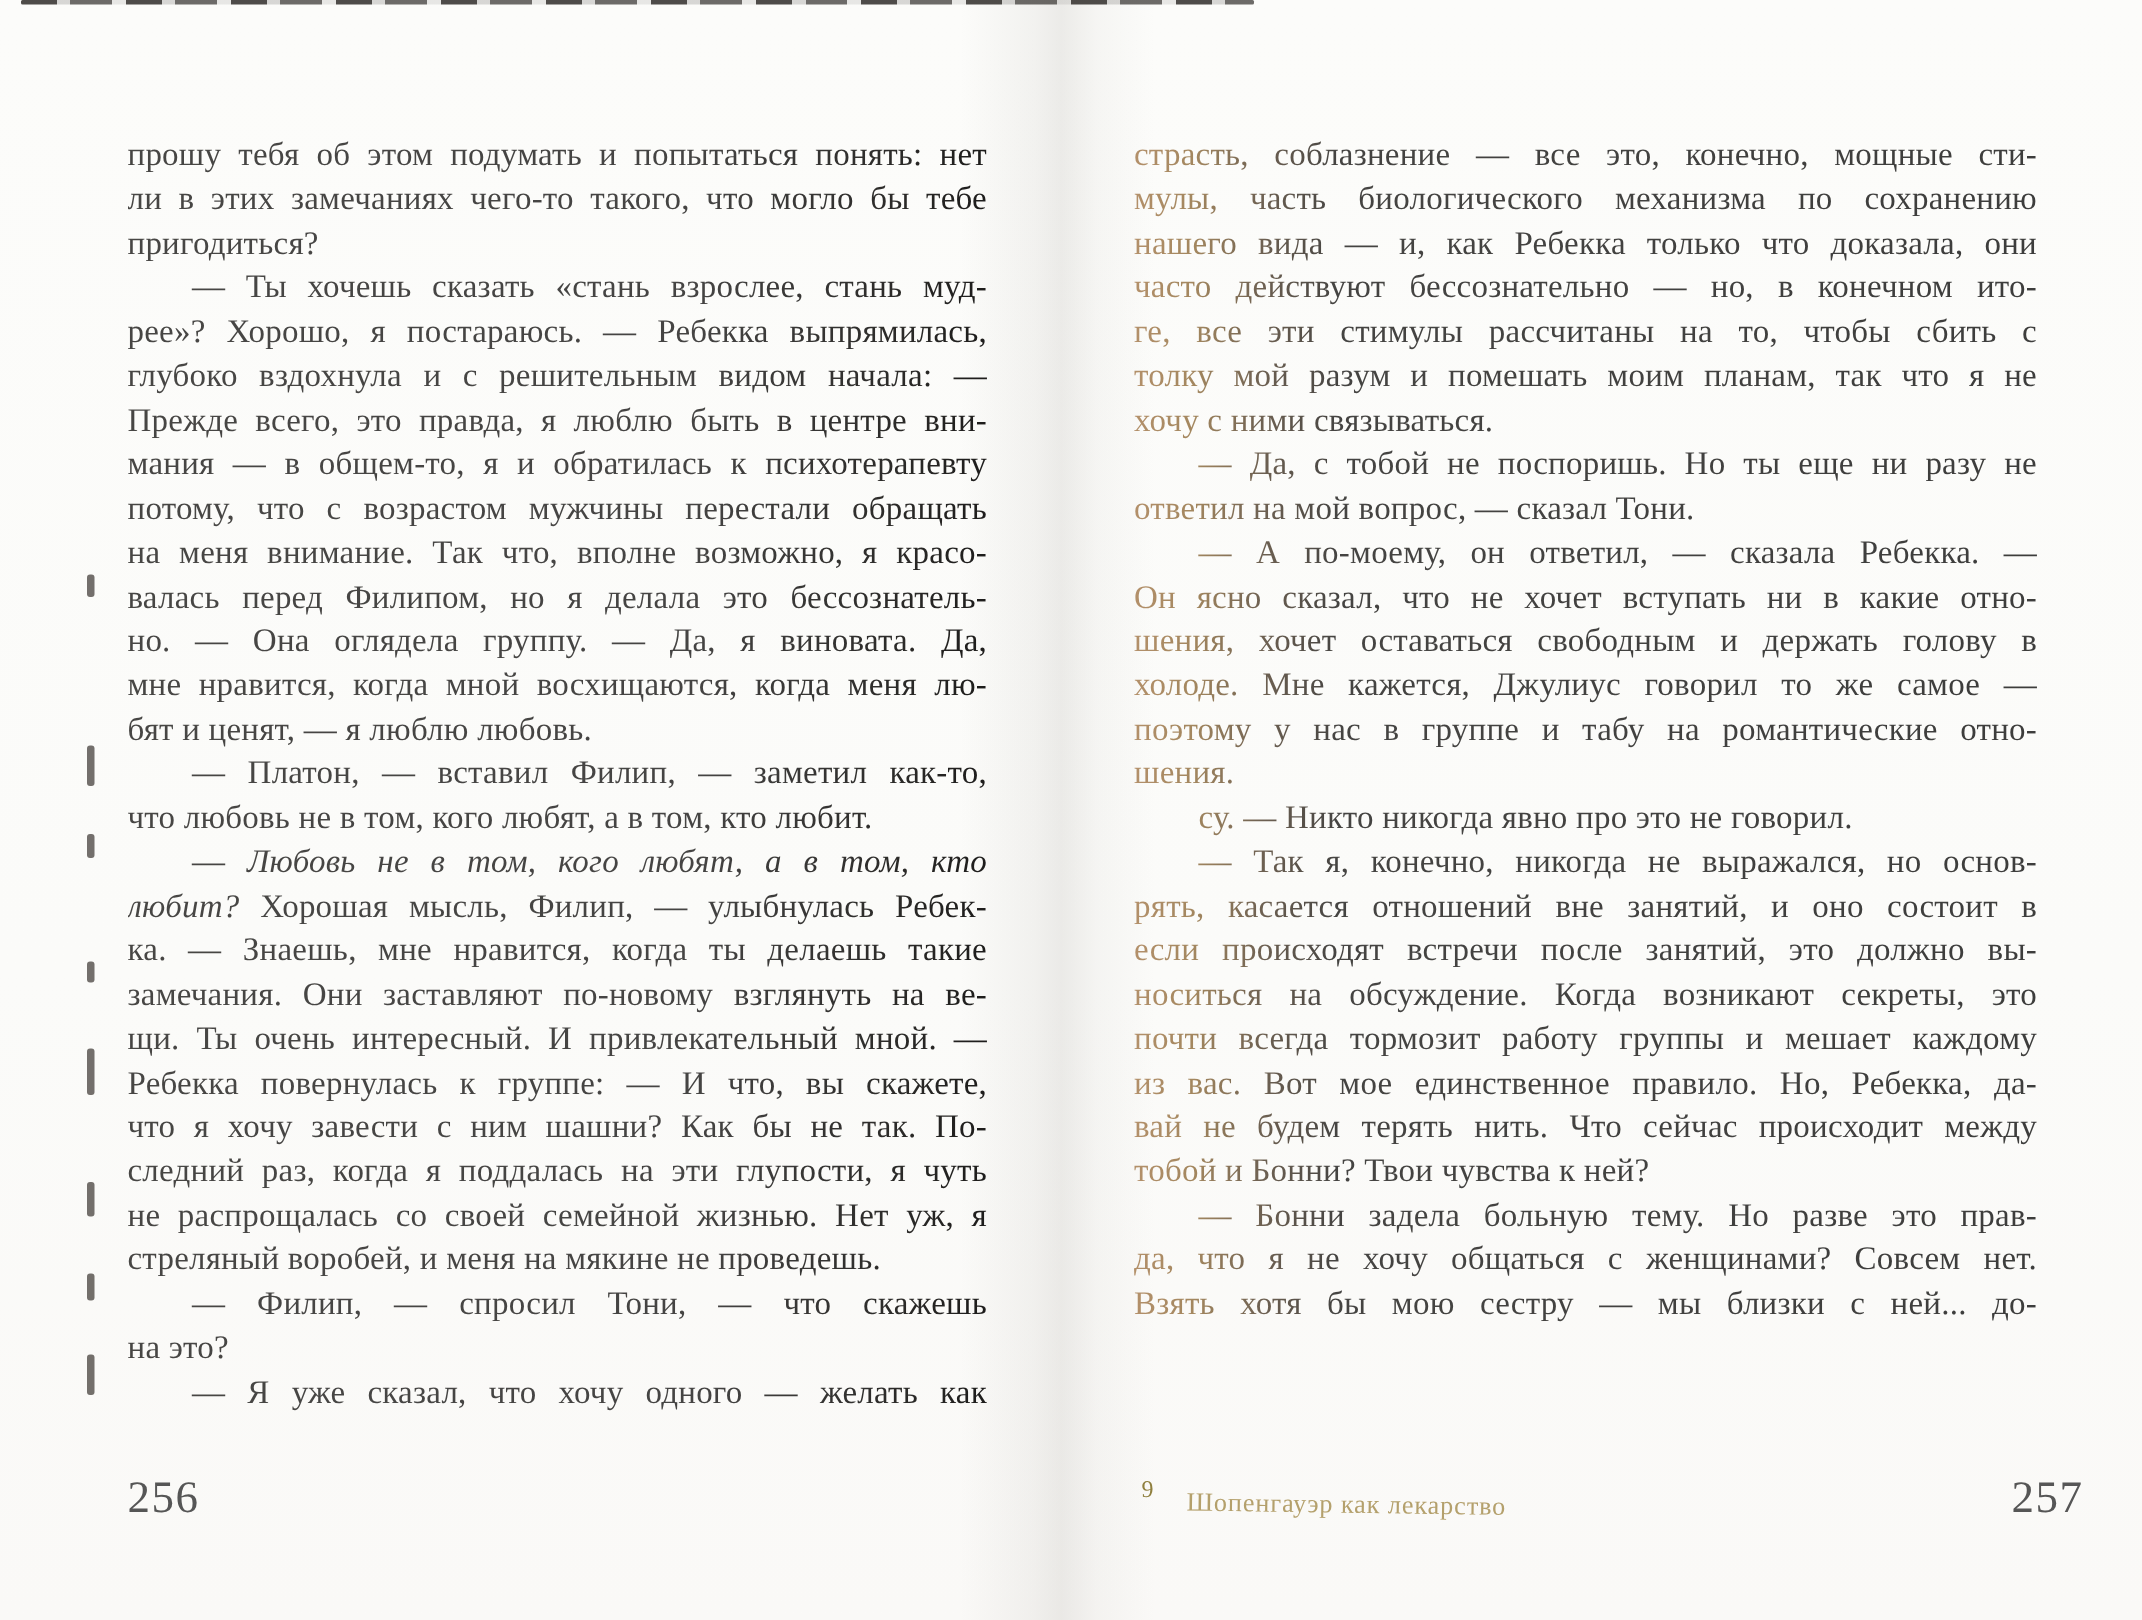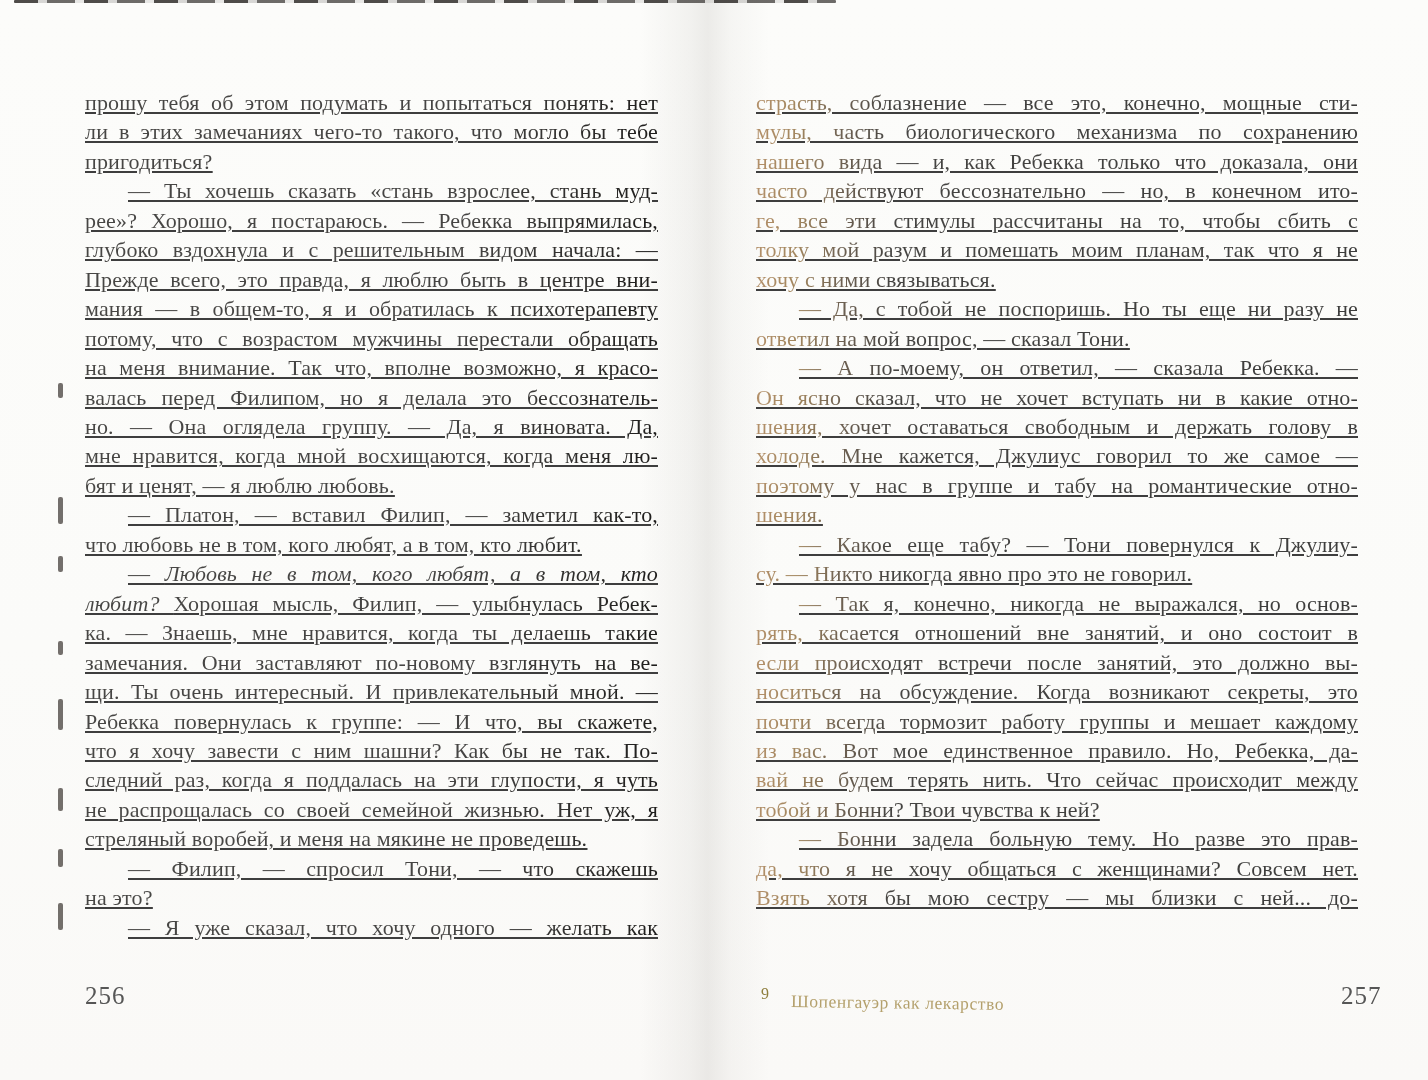--- a/index.html
+++ b/index.html
@@ -52,21 +52,21 @@
 
   .textcol {
     position: absolute; top: 88px;
     font-size: 22px; line-height: 29.45px;
     letter-spacing: 0.15px;
     color: #3e3e3e;
   }
   .col-left  { left: 85px;  width: 573px; }
   .col-right { left: 756px; width: 602px; }
 
-  .para { margin: 0; text-decoration: underline; }
+  .para { margin: 0; }
   .line {
     white-space: nowrap;
     text-align: justify;
     text-align-last: justify;
   }
   .line.no-just { text-align-last: left; }
   .para-indent .line:first-child { text-indent: 43px; }
   .it { font-style: italic; }
 
   
@@ -77,21 +77,21 @@
   }
   
   .col-right .line {
     background: linear-gradient(90deg, #b3906a 0px, #a3875f 40px, #6e6152 85px, #454442 135px, #3d3d3c 100%);
     -webkit-background-clip: text; background-clip: text;
     color: transparent;
   }
 
   .pagenum {
     position: absolute; top: 982px;
-    font-size: 25px; color: #565656; letter-spacing: 1px;
+    font-size: 30px; color: #565656; letter-spacing: 1px;
   }
   .pagenum-left  { left: 85px; }
   .pagenum-right { left: 1305px; margin-left: 36px; }
   .footer-sig {
     position: absolute; left: 761px; top: 985px;
     font-size: 16px; color: #8f7f3e;
   }
   .footer-title {
     position: absolute; left: 791px; top: 991px;
     font-size: 17.5px; color: #b4a06c; letter-spacing: 0.6px;
@@ -175,21 +175,20 @@
       </div>
       <div class="para para-indent">
         <div class="line">— А по-моему, он ответил, — сказала Ребекка. —</div>
         <div class="line">Он ясно сказал, что не хочет вступать ни в какие отно-</div>
         <div class="line">шения, хочет оставаться свободным и держать голову в</div>
         <div class="line">холоде. Мне кажется, Джулиус говорил то же самое —</div>
         <div class="line">поэтому у нас в группе и табу на романтические отно-</div>
         <div class="line no-just">шения.</div>
       </div>
       <div class="para para-indent">
-        <div class="line">— Какое еще табу? — Тони повернулся к Джулиу-</div>
         <div class="line no-just">су. — Никто никогда явно про это не говорил.</div>
       </div>
       <div class="para para-indent">
         <div class="line">— Так я, конечно, никогда не выражался, но основ-</div>
         <div class="line">рять, касается отношений вне занятий, и оно состоит в</div>
         <div class="line">если происходят встречи после занятий, это должно вы-</div>
         <div class="line">носиться на обсуждение. Когда возникают секреты, это</div>
         <div class="line">почти всегда тормозит работу группы и мешает каждому</div>
         <div class="line">из вас. Вот мое единственное правило. Но, Ребекка, да-</div>
         <div class="line">вай не будем терять нить. Что сейчас происходит между</div>

